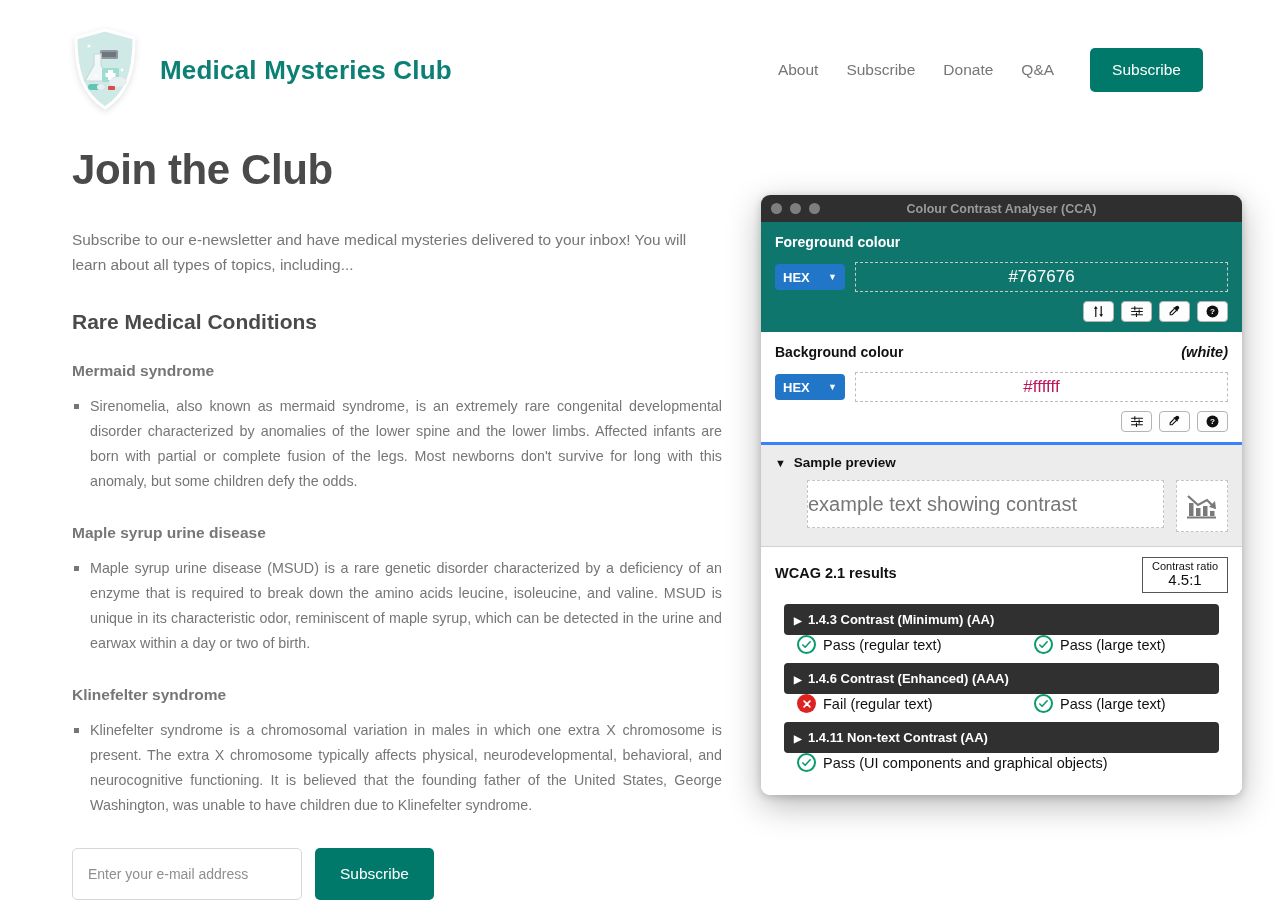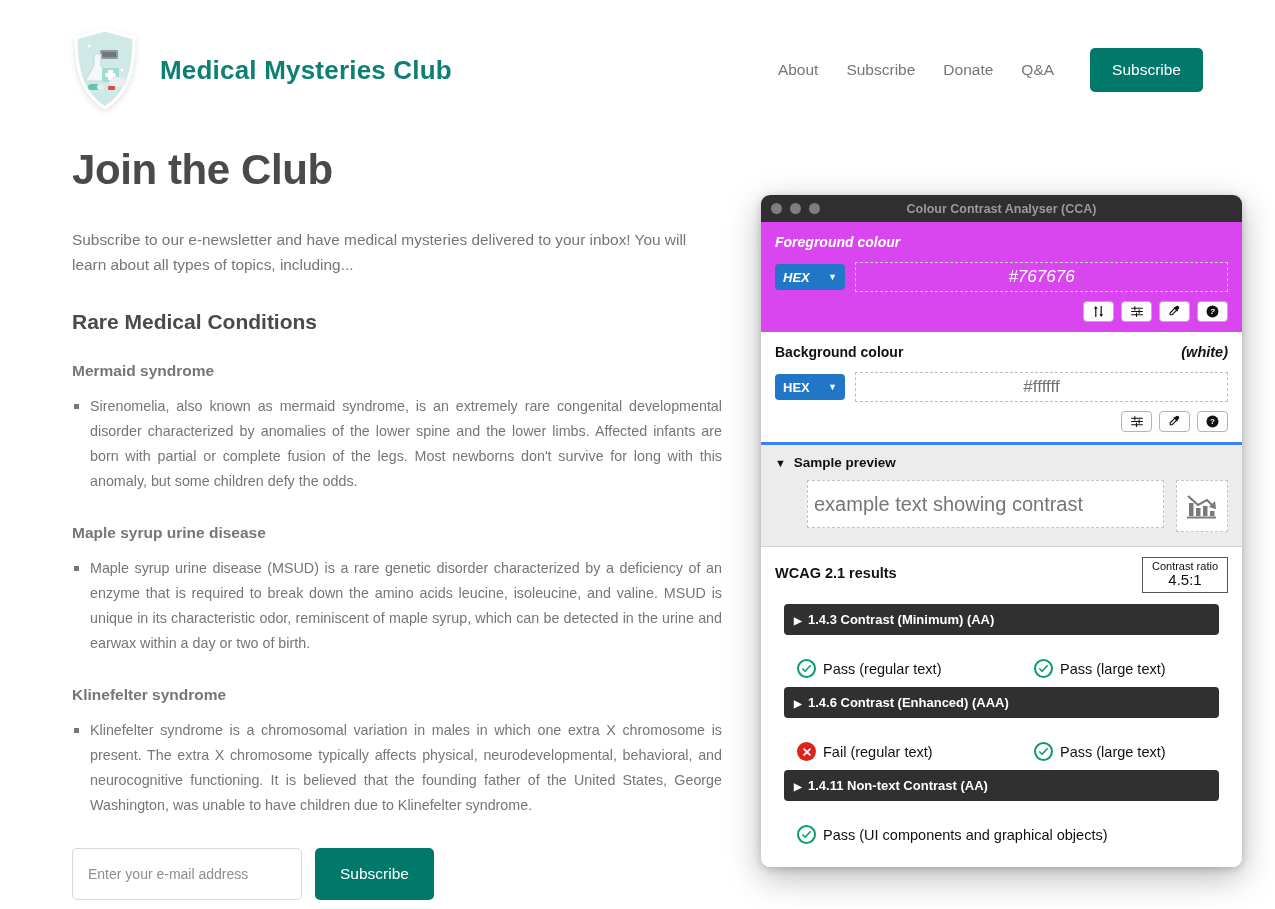--- a/index.html
+++ b/index.html
@@ -183,21 +183,21 @@
     position: absolute;
     left: 0; right: 0;
     text-align: center;
     font-size: 12.5px;
     font-weight: 700;
     color: #9a9a9a;
     pointer-events: none;
   }
 
   .cca-panel { padding: 12px 14px 8px 14px; }
-  .panel-fg { background: #d946ef; font-style: italic; }
+  .panel-fg { background: #0f766e; }
   .panel-bg { background: #ffffff; }
   .panel-head {
     display: flex;
     align-items: baseline;
     font-size: 14px;
     font-weight: 700;
     margin-bottom: 12px;
   }
   .panel-fg .panel-head { color: #ffffff; }
   .panel-bg .panel-head { color: #111111; }
@@ -236,21 +236,21 @@
     flex: 1;
     height: 30px;
     border: 1px dashed;
     display: flex;
     align-items: center;
     justify-content: center;
     font-size: 17px;
     cursor: text;
   }
   .panel-fg .colour-value { color: #ffffff; border-color: #c9c9c9; }
-  .panel-bg .colour-value { color: #737373; border-color: #bdbdbd; text-align: center; }
+  .panel-bg .colour-value { color: #be185d; border-color: #bdbdbd; text-align: center; }
 
   .icon-row {
     display: flex;
     justify-content: flex-end;
     gap: 7px;
     margin-top: 9px;
     padding-bottom: 2px;
   }
   .icon-btn {
     width: 31px;
@@ -286,21 +286,21 @@
     align-items: stretch;
     gap: 12px;
     padding-left: 32px;
   }
   .sample-text {
     flex: 1;
     background: #ffffff;
     border: 1px dashed #c4c4c4;
     display: flex;
     align-items: center;
-    padding: 0 6px;
+    padding: 0 0;
     height: 48px;
     font-size: 20px;
     color: #767676;
   }
   .sample-graphic {
     width: 52px;
     height: 52px;
     background: #ffffff;
     border: 1px dashed #c4c4c4;
     display: flex;
@@ -348,21 +348,21 @@
   }
   .criterion .tri {
     position: absolute;
     left: 10px;
     top: 50%;
     transform: translateY(-50%);
     font-size: 10px;
   }
   .outcomes {
     display: flex;
-    padding: 24px 0 9px 22px;
+    padding: 0 0 9px 22px;
   }
   .outcome {
     display: flex;
     align-items: center;
     gap: 7px;
     font-size: 14.5px;
     color: #111;
   }
   .outcome.first { width: 237px; }
   .outcome .badge {

